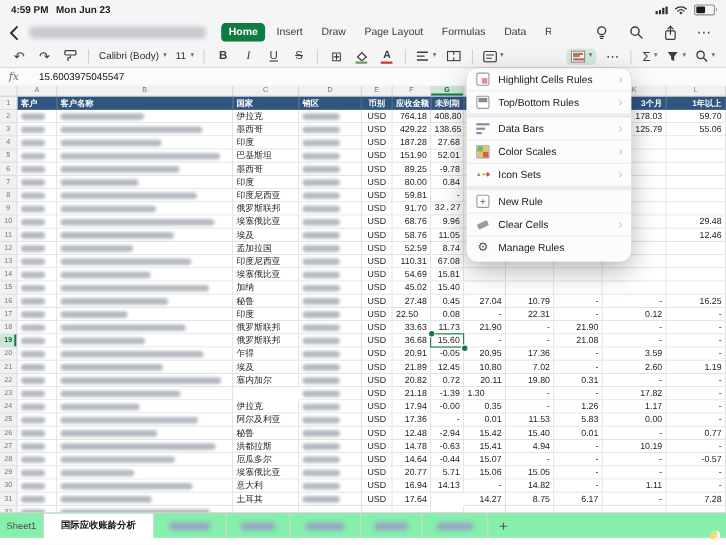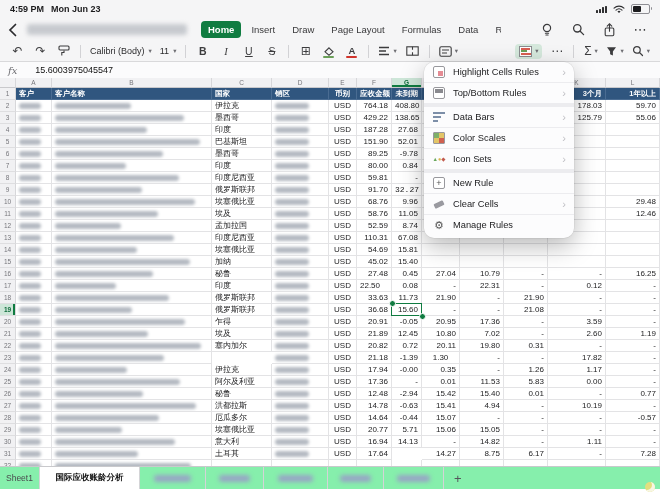--- a/index.html
+++ b/index.html
@@ -771,21 +771,21 @@
         <div class="cell" style="width: 160px; text-align: left;">
           <div class="blur-bar" style="width: 109px;"></div>
         </div>
         <div class="cell" style="width: 60px; text-align: left; margin-top: 24px;">菲律宾</div>
         <div class="cell" style="width: 57px; text-align: left;">
           <div class="blur-bar" style="width: 34px;"></div>
         </div>
         <div class="cell" style="width: 28px; text-align: center;">USD</div>
         <div class="cell" style="width: 35px; text-align: right;">21.18</div>
         <div class="cell" style="width: 30px; text-align: right;">-1.39</div>
-        <div class="cell" style="width: 38px; text-align: center;">1.30</div>
+        <div class="cell" style="width: 38px; text-align: left;">1.30</div>
         <div class="cell" style="width: 44px; text-align: right;">-</div>
         <div class="cell" style="width: 44px; text-align: right;">-</div>
         <div class="cell" style="width: 58px; text-align: right;">17.82</div>
         <div class="cell" style="width: 54px; text-align: right;">-</div>
       </div>
       <div class="grow">
         <div class="rnum" style="width: 16px;">24</div>
         <div class="cell" style="width: 36px; text-align: left;">
           <div class="blur-bar" style="width: 22px;"></div>
         </div>

